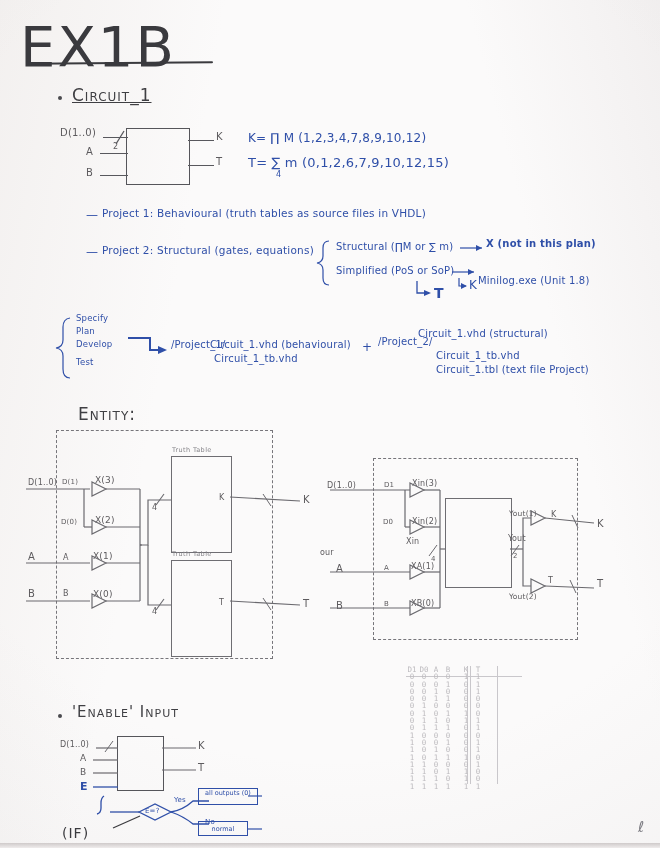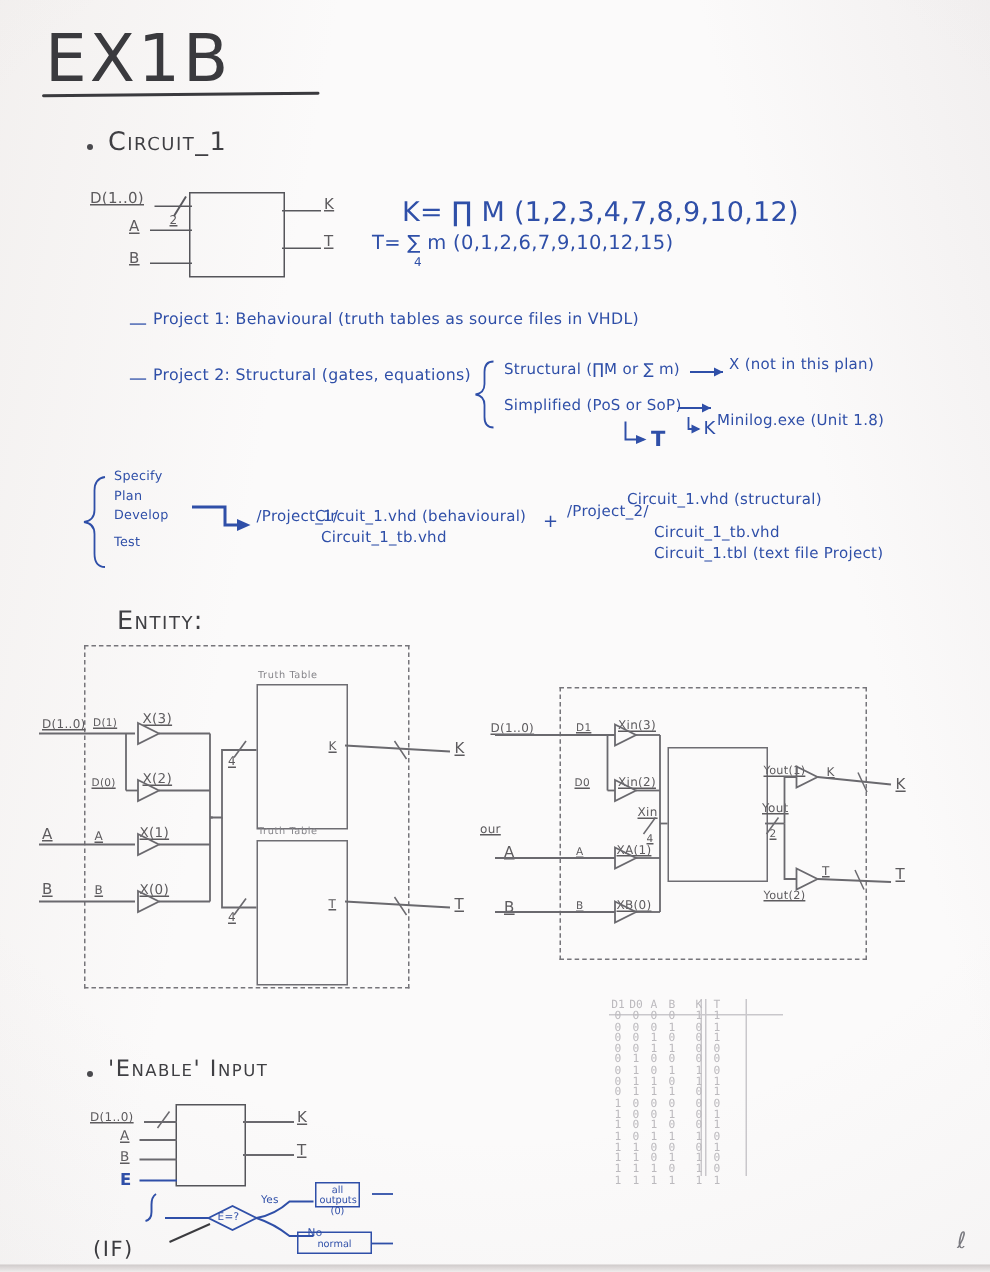--- a/index.html
+++ b/index.html
@@ -28,27 +28,27 @@
 
   
   .hw{
     position:absolute;
     font-family:"DejaVu Sans",sans-serif;
     color:#3b3b3f;
     white-space:nowrap;
     letter-spacing:.2px;
   }
   .ink-blue{color:#2f4fa8;}
-  .pencil{color:#5d5b5e;text-decoration:underline;}
+  .pencil{color:#5d5b5e;}
   .pencil-lt{color:#86858a;}
 
   
   #title{
-    left:30px;top:14px;
-    font-size:44px;letter-spacing:2px;
+    left:20px;top:14px;
+    font-size:56px;letter-spacing:2px;
     color:#3a3a3e;
     font-family:"DejaVu Sans",sans-serif;
     font-weight:400;
   }
   #title-rule{
     position:absolute;left:28px;top:62px;width:185px;height:2px;
     background:#3a3a3e;border-radius:2px;
     transform:rotate(-.5deg);
   }
 
@@ -108,42 +108,42 @@
 </head>
 <body>
 
 <div id="page">
   <div id="paper-tex"></div>
 
   <div class="hw" id="title">EX1B</div>
   <div id="title-rule"></div>
 
   <div class="bullet" style="left:58px;top:96px;"></div>
-  <div class="hw sc" style="left:72px;top:85px;font-size:17px;color:#3f3f43;">Circuit_1</div>
+  <div class="hw sc" style="left:72px;top:85px;font-size:17px;color:#3f3f43;text-decoration:underline;">Circuit_1</div>
 
   <div class="box" style="left:126px;top:128px;width:62px;height:55px;"></div>
 
   <div class="hw sm pencil" style="left:60px;top:127px;">D(1..0)</div>
   <div class="hw sm pencil" style="left:86px;top:146px;">A</div>
   <div class="hw sm pencil" style="left:86px;top:167px;">B</div>
   <div class="hw tiny pencil" style="left:113px;top:142px;">2</div>
 
   <div class="wire" style="left:103px;top:137px;width:25px;"></div>
   <div class="wire" style="left:100px;top:153px;width:28px;"></div>
   <div class="wire" style="left:100px;top:175px;width:28px;"></div>
   <div class="wire" style="left:188px;top:140px;width:26px;"></div>
   <div class="wire" style="left:188px;top:165px;width:26px;"></div>
   <div class="hw sm pencil" style="left:216px;top:131px;">K</div>
   <div class="hw sm pencil" style="left:216px;top:156px;">T</div>
 
   <svg class="ov">
     <line x1="116" y1="144" x2="124" y2="131" stroke="#58585d" stroke-width="1.3"></line>
   </svg>
 
-  <div class="hw md ink-blue" style="left:248px;top:131px;font-size:18px;margin-left:20px;">K= ∏ M (1,2,3,4,7,8,9,10,12)</div>
+  <div class="hw md ink-blue" style="left:248px;top:131px;font-size:12px;">K= ∏ M (1,2,3,4,7,8,9,10,12)</div>
   <div class="hw md ink-blue" style="left:248px;top:155px;font-size:13px;">T= ∑ m (0,1,2,6,7,9,10,12,15)</div>
   <div class="hw tiny ink-blue" style="left:276px;top:170px;font-size:8px;">4</div>
 
   <div class="hw ink-blue" style="left:86px;top:208px;font-size:12px;">—</div>
   <div class="hw ink-blue" style="left:102px;top:207px;font-size:10.5px;">Project 1: Behavioural (truth tables as source files in VHDL)</div>
 
   <div class="hw ink-blue" style="left:86px;top:245px;font-size:12px;">—</div>
   <div class="hw ink-blue" style="left:102px;top:244px;font-size:10.5px;">Project 2: Structural (gates, equations)</div>
 
   <svg class="ov">
@@ -154,21 +154,21 @@
     <line x1="452" y1="272" x2="474" y2="272" stroke="#2f4fa8" stroke-width="1.2"></line>
     <polygon points="474,272 468,269 468,275" fill="#2f4fa8"></polygon>
 
     <path d="M417 281 v12 h12" fill="none" stroke="#2f4fa8" stroke-width="1.3"></path>
     <polygon points="431,293 424,290 424,296" fill="#2f4fa8"></polygon>
     <path d="M459 278 v8 h7" fill="none" stroke="#2f4fa8" stroke-width="1.2"></path>
     <polygon points="467,286 461,283 461,289" fill="#2f4fa8"></polygon>
   </svg>
 
   <div class="hw ink-blue" style="left:336px;top:241px;font-size:10px;">Structural (∏M or ∑ m)</div>
-  <div class="hw ink-blue" style="left:486px;top:238px;font-size:10px;">X (not in this plan)</div>
+  <div class="hw ink-blue" style="left:486px;top:238px;font-size:10px;font-weight:bold;">X (not in this plan)</div>
   <div class="hw ink-blue" style="left:336px;top:265px;font-size:10px;">Simplified (PoS or SoP)</div>
   <div class="hw ink-blue" style="left:478px;top:264px;font-size:10px;margin-top:11px;">Minilog.exe (Unit 1.8)</div>
   <div class="hw ink-blue" style="left:434px;top:285px;font-size:14px;font-weight:bold;">T</div>
   <div class="hw ink-blue" style="left:469px;top:278px;font-size:12px;">K</div>
 
   <svg class="ov">
     <path d="M70 318 q-7 1 -7 9 v13 q0 7 -7 8 q7 1 7 8 v13 q0 9 7 9" fill="none" stroke="#2f4fa8" stroke-width="1.2"></path>
     <path d="M128 338 h22 v12 h14" fill="none" stroke="#2f4fa8" stroke-width="2"></path>
     <polygon points="167,350 158,346 158,354" fill="#2f4fa8"></polygon>
   </svg>
@@ -269,21 +269,21 @@
   <div class="hw tiny pencil" style="left:384px;top:481px;font-size:7px;">D1</div>
   <div class="hw tiny pencil" style="left:383px;top:518px;font-size:7px;">D0</div>
   <div class="hw tiny pencil" style="left:384px;top:564px;font-size:7px;">A</div>
   <div class="hw tiny pencil" style="left:384px;top:600px;font-size:7px;">B</div>
 
   <div class="hw tiny pencil" style="left:412px;top:479px;font-size:8px;">Xin(3)</div>
   <div class="hw tiny pencil" style="left:412px;top:517px;font-size:8px;">Xin(2)</div>
   <div class="hw tiny pencil" style="left:411px;top:562px;font-size:8px;">XA(1)</div>
   <div class="hw tiny pencil" style="left:411px;top:599px;font-size:8px;">XB(0)</div>
 
-  <div class="hw tiny pencil" style="left:425px;top:537px;font-size:8px;">Xin</div>
+  <div class="hw tiny pencil" style="left:406px;top:537px;font-size:8px;">Xin</div>
   <div class="hw tiny pencil" style="left:431px;top:555px;font-size:7px;">4</div>
 
   <div class="box thin pencil-box" style="left:445px;top:498px;width:65px;height:88px;"></div>
 
   <div class="hw tiny pencil" style="left:508px;top:534px;font-size:8px;">Yout</div>
   <div class="hw tiny pencil" style="left:513px;top:552px;font-size:7px;">2</div>
 
   <div class="hw tiny pencil" style="left:509px;top:509px;font-size:7.5px;">Yout(1)</div>
   <div class="hw tiny pencil" style="left:509px;top:592px;font-size:7.5px;">Yout(2)</div>
   <div class="hw tiny pencil" style="left:551px;top:510px;font-size:8px;">K</div>
@@ -522,21 +522,21 @@
     </g>
     <g stroke="#3b3b3f" stroke-width="1.3" fill="none">
       <line x1="113" y1="828" x2="140" y2="816"></line>
     </g>
   </svg>
 
   <div class="hw tiny ink-blue" style="left:145px;top:807px;font-size:7px;">E=?</div>
   <div class="hw tiny ink-blue" style="left:174px;top:796px;font-size:7px;">Yes</div>
   <div class="hw tiny ink-blue" style="left:176px;top:818px;font-size:7px;margin-left:29px;">No</div>
 
-  <div class="ebox" style="left:198px;top:788px;width:30px;height:17px;margin-left:12px;">all outputs (0)</div>
+  <div class="ebox" style="left:198px;top:788px;width:60px;height:17px;">all outputs (0)</div>
   <div class="ebox" style="left:198px;top:821px;width:50px;height:15px;line-height:13px;">normal</div>
 
   <svg class="ov">
     <g stroke="#2f4fa8" stroke-width="1.2" fill="none">
       <line x1="248" y1="796" x2="262" y2="796"></line>
       <line x1="248" y1="829" x2="262" y2="829"></line>
     </g>
   </svg>
 
   <div class="hw" style="left:62px;top:825px;font-size:14px;color:#3b3b3f;letter-spacing:1px;">(IF)</div>

